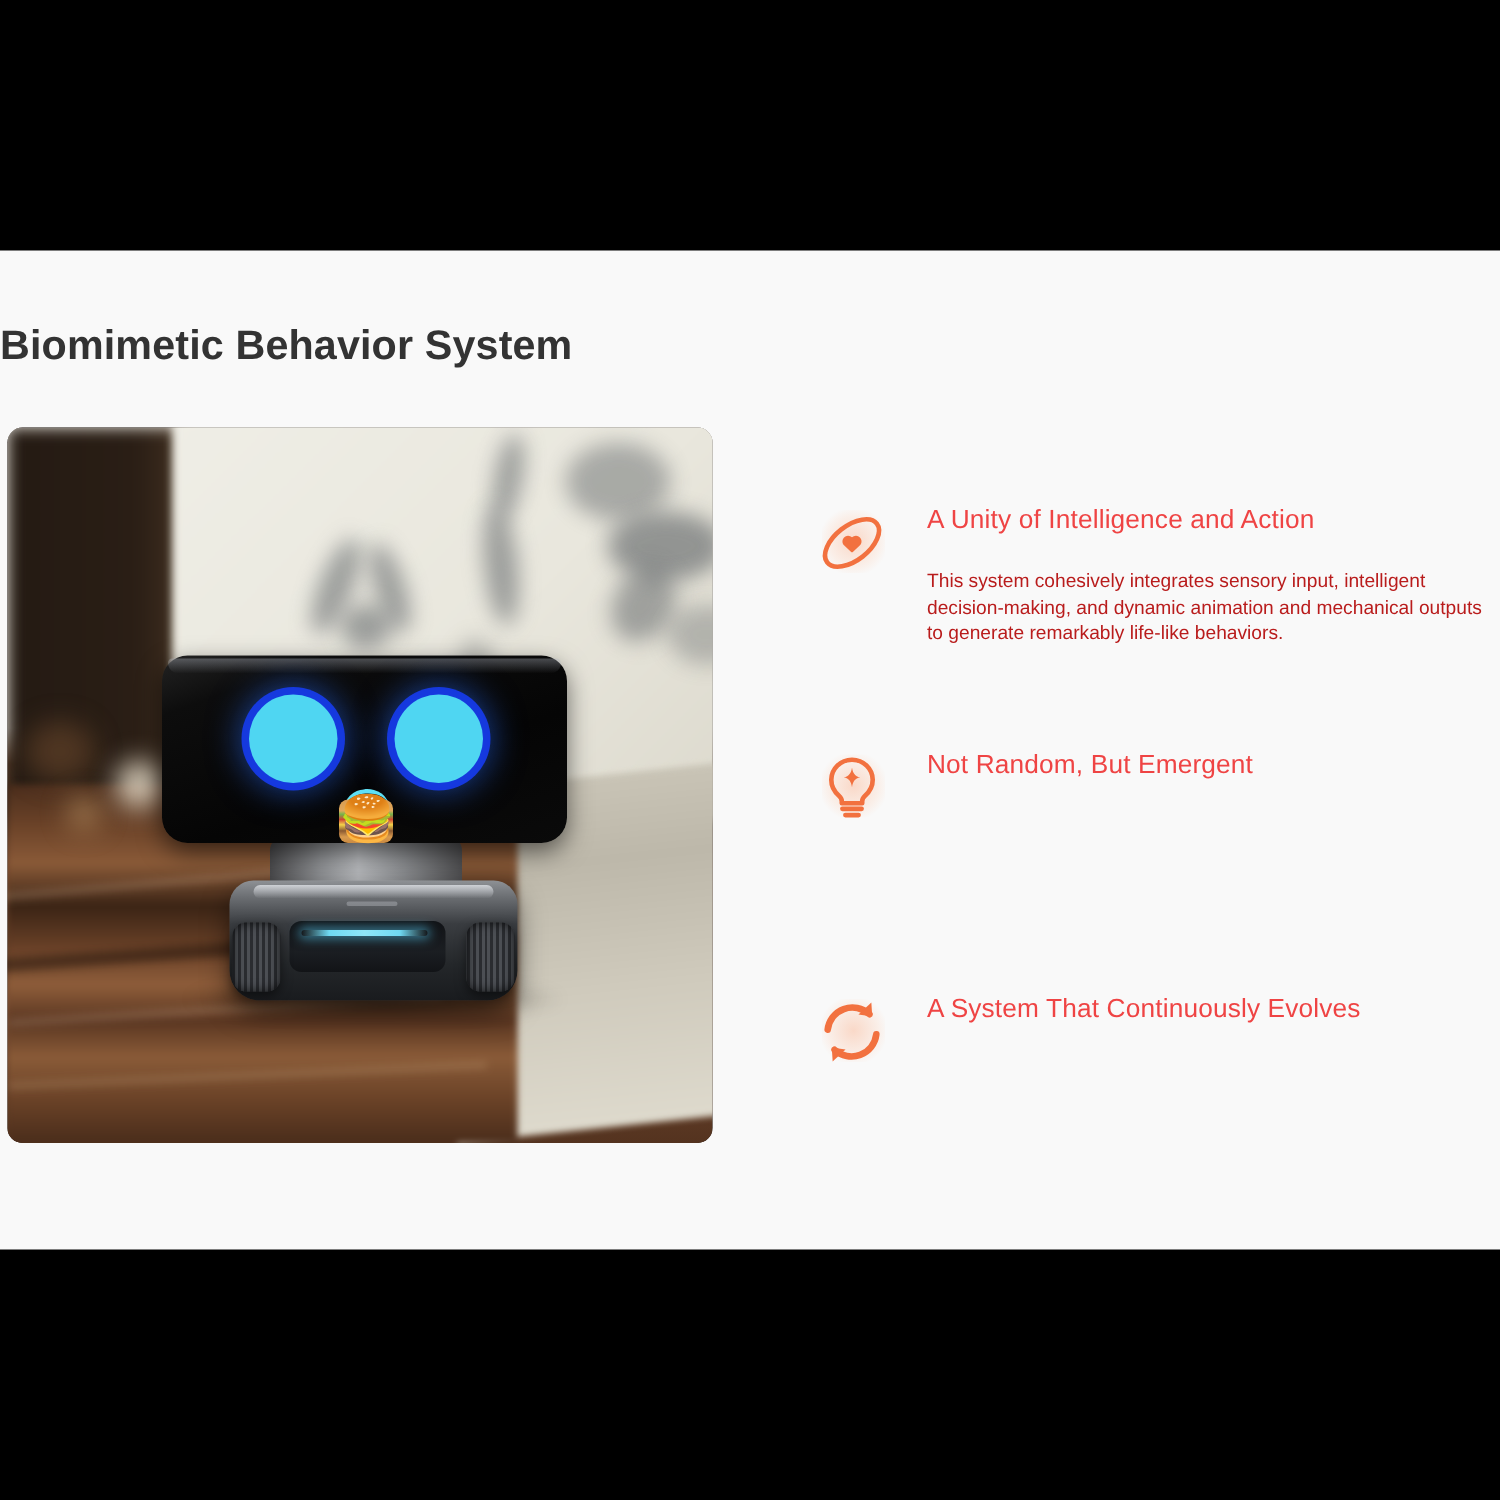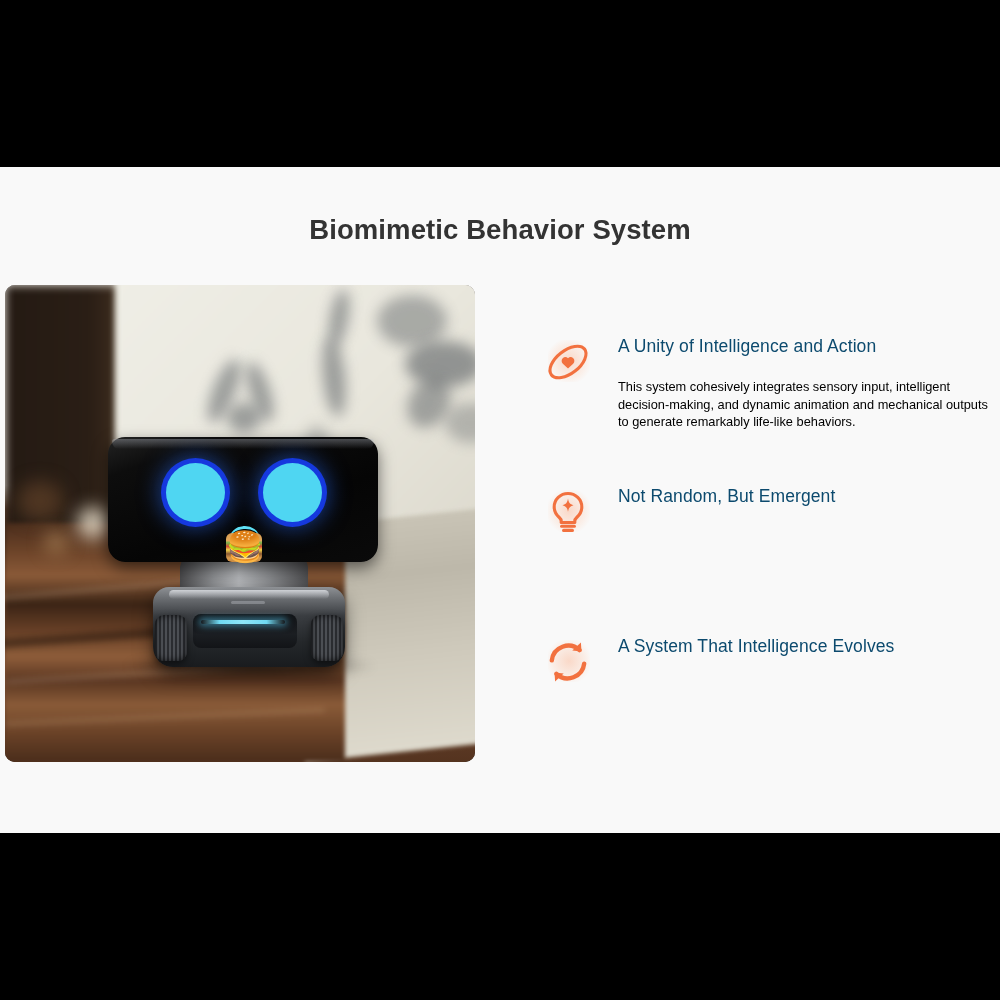--- a/index.html
+++ b/index.html
@@ -45,21 +45,20 @@
     height: 666px;
     background: #f9f9f9;
     overflow: hidden;
   }
 
   .page-title {
     position: absolute;
     left: 0;
     top: 47px;
     width: 1000px;
-    text-align: center;
     font-size: 27.5px;
     font-weight: bold;
     color: #333333;
     letter-spacing: 0.1px;
   }
 
   
   .photo-frame {
     position: absolute;
     left: 5px;
@@ -293,49 +292,49 @@
     left: 538px;
     top: 158px;
     width: 462px;
   }
   .feature {
     position: relative;
     min-height: 118px;
     padding-left: 80px;
     box-sizing: border-box;
   }
-  .feature + .feature { margin-top: 32px; }
+  .feature + .feature { margin-top: 45px; }
 
   .feature-icon {
     position: absolute;
     left: 2px;
     top: 0px;
     width: 56px;
     height: 56px;
   }
   .icon-blob {
     position: absolute;
     left: 8px; top: 6px;
     width: 42px; height: 42px;
     background: radial-gradient(circle at 50% 50%, rgba(250,190,160,.55) 0%, rgba(252,214,192,.30) 55%, rgba(255,235,224,0) 78%);
     border-radius: 12px;
   }
   .feature-icon svg { position: absolute; left: 0; top: 0; }
 
   .feature-title {
     font-size: 17.5px;
-    color: #0c4a6e;
+    color: #ef4444;
     font-weight: normal;
     line-height: 24px;
     margin: 9px 0 0 0;
     letter-spacing: .1px;
   }
   .feature-desc {
     font-size: 12.8px;
-    color: #000000;
+    color: #b91c1c;
     line-height: 17.5px;
     margin: 20px 0 0 0;
     max-width: 386px;
   }
 </style>
 </head>
 <body>
 
 <div class="viewport">
 
@@ -429,18 +428,18 @@
       <div class="feature">
         <div class="feature-icon">
           <div class="icon-blob"></div>
           <svg width="56" height="56" viewBox="0 0 56 56" fill="none">
             <path d="M11.8 26.4a16.6 16.6 0 0 1 27.8-10.3" stroke="#f2713f" stroke-width="4.4" stroke-linecap="round"></path>
             <path d="M44.2 29.6a16.6 16.6 0 0 1-27.8 10.3" stroke="#f2713f" stroke-width="4.4" stroke-linecap="round"></path>
             <path d="M40.9 8.4l.6 9.2-9.2-1.2z" fill="#f2713f"></path>
             <path d="M15.1 47.6l-.6-9.2 9.2 1.2z" fill="#f2713f"></path>
           </svg>
         </div>
-        <div class="feature-title">A System That Intelligence Evolves</div>
+        <div class="feature-title">A System That Continuously Evolves</div>
       </div>
 
     </div>
   </div>
 </div>
 
 </body></html>

